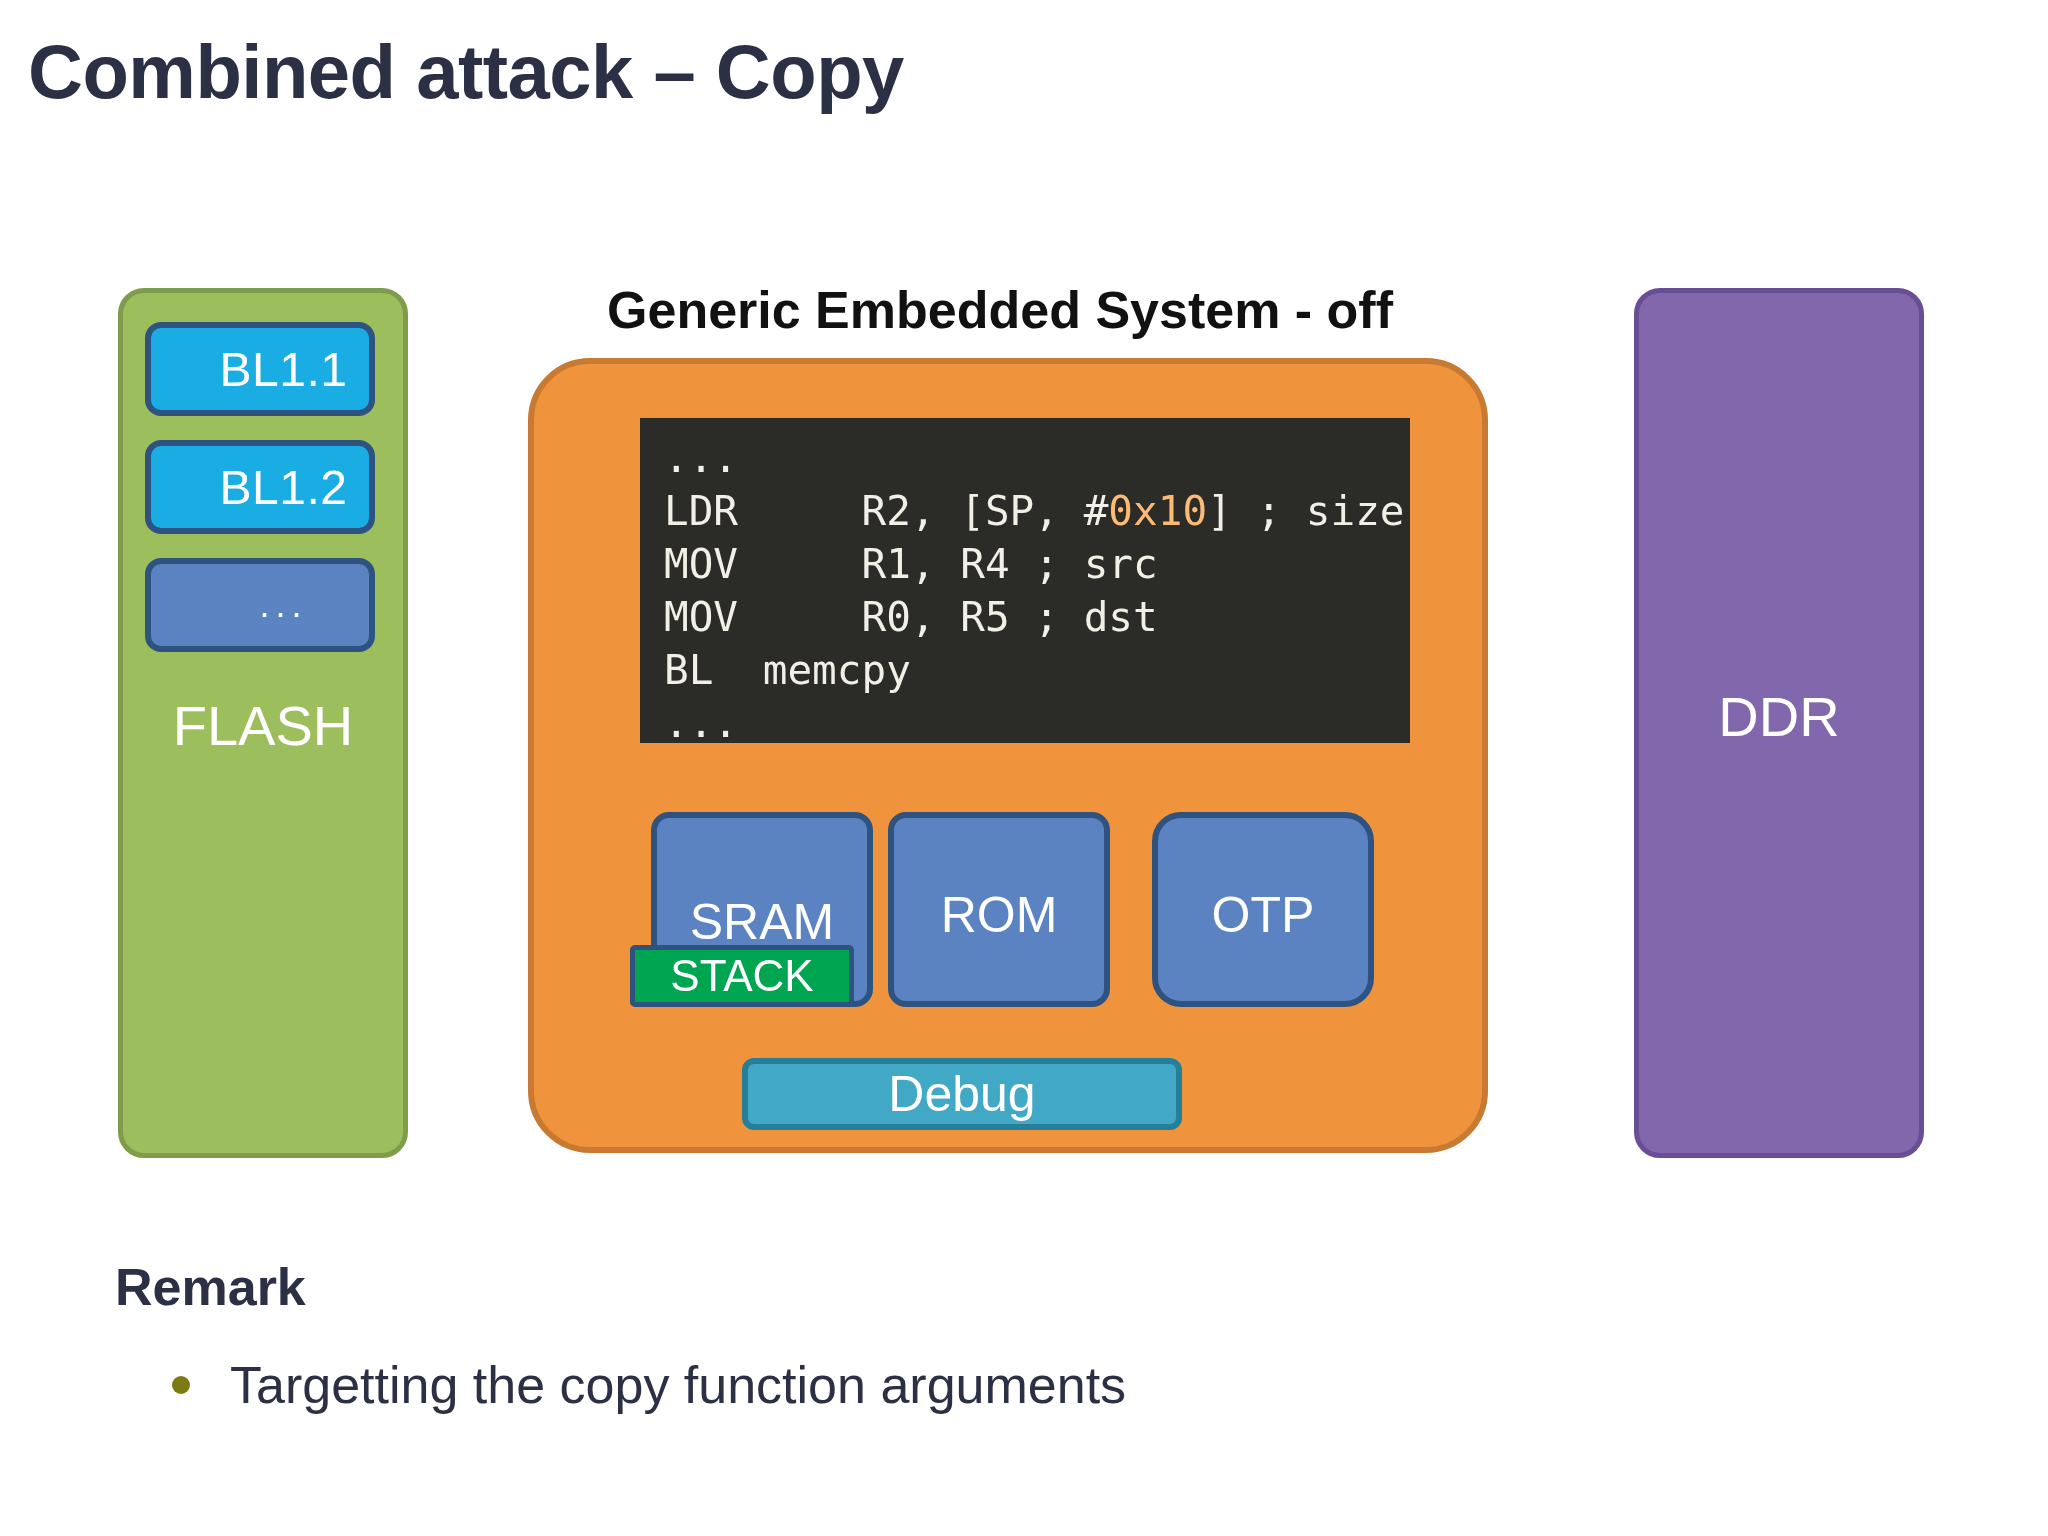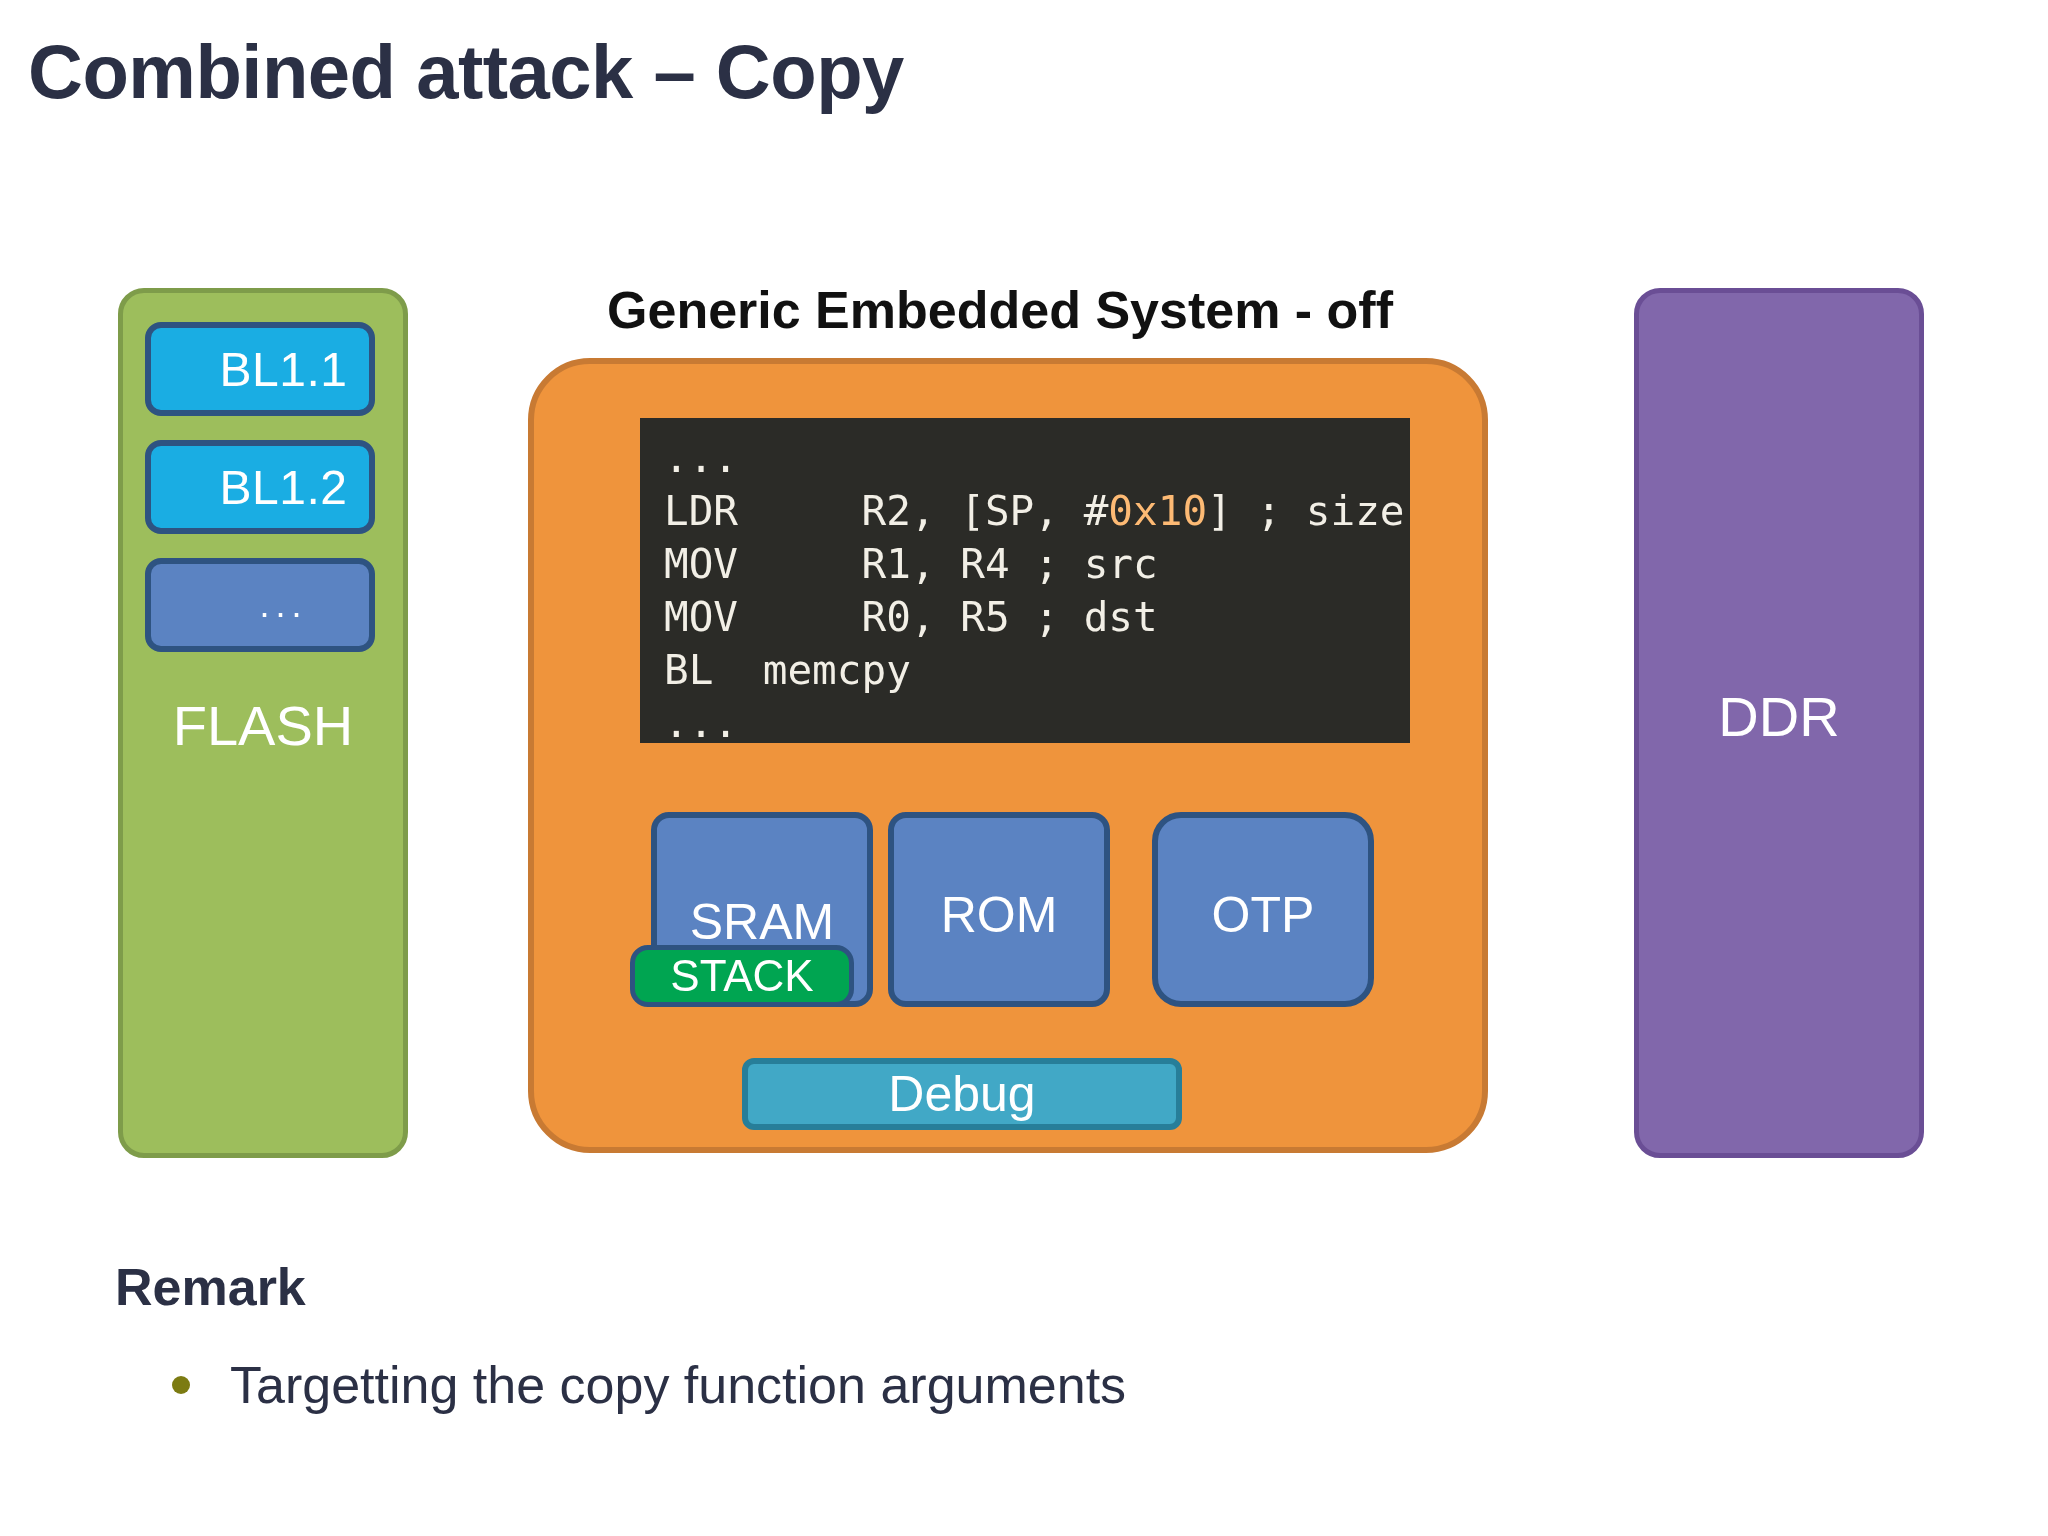--- a/index.html
+++ b/index.html
@@ -156,21 +156,21 @@
   #sram-block { left: 632px; top: 812px; width: 222px; height: 195px; margin-left: 19px; }
   #sram-label { top: 75px; }
   #stack-bar {
     position: absolute;
     left: 630px;
     top: 945px;
     width: 224px;
     height: 62px;
     background: #00a551;
     border: 5px solid #2e5381;
-    border-radius: 18px;
+    border-radius: 5px;
     box-sizing: border-box;
     display: flex;
     align-items: center;
     justify-content: center;
     color: #ffffff;
     font-size: 44px;
   }
   #rom-block { left: 888px; top: 812px; width: 222px; height: 195px; }
   #rom-label { top: 68px; }
   #otp-block { left: 1152px; top: 812px; width: 222px; height: 195px; }

